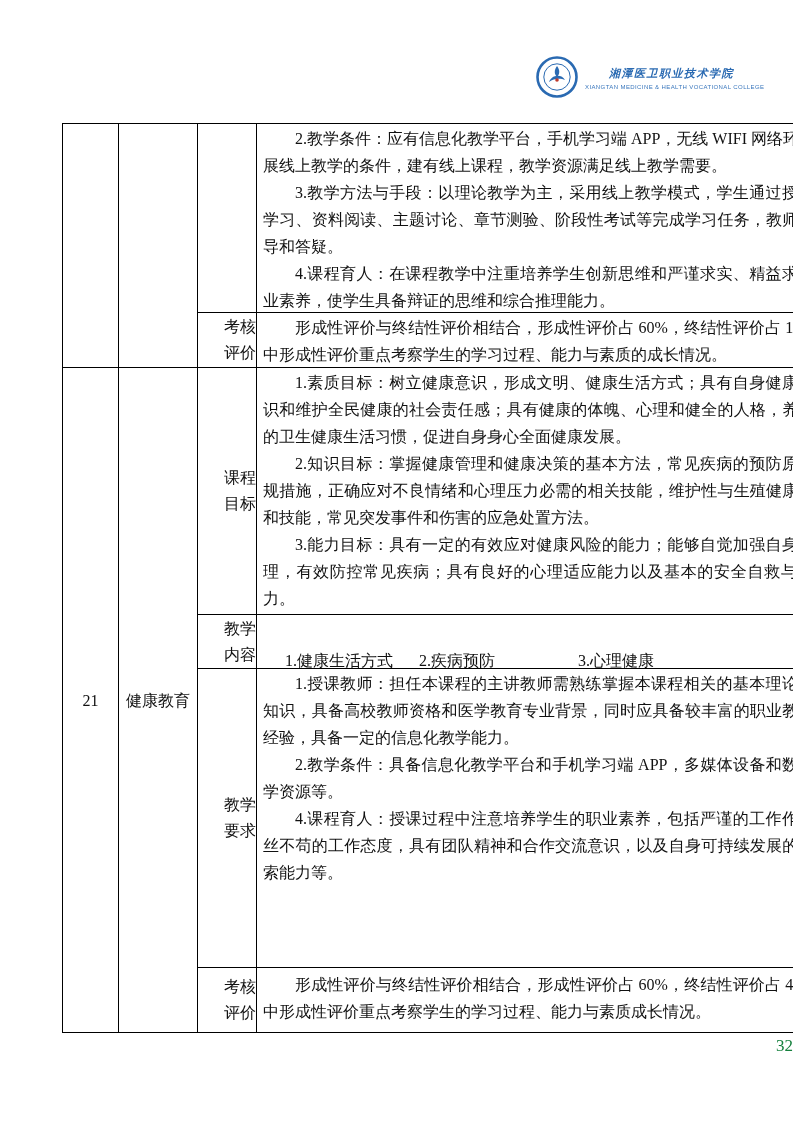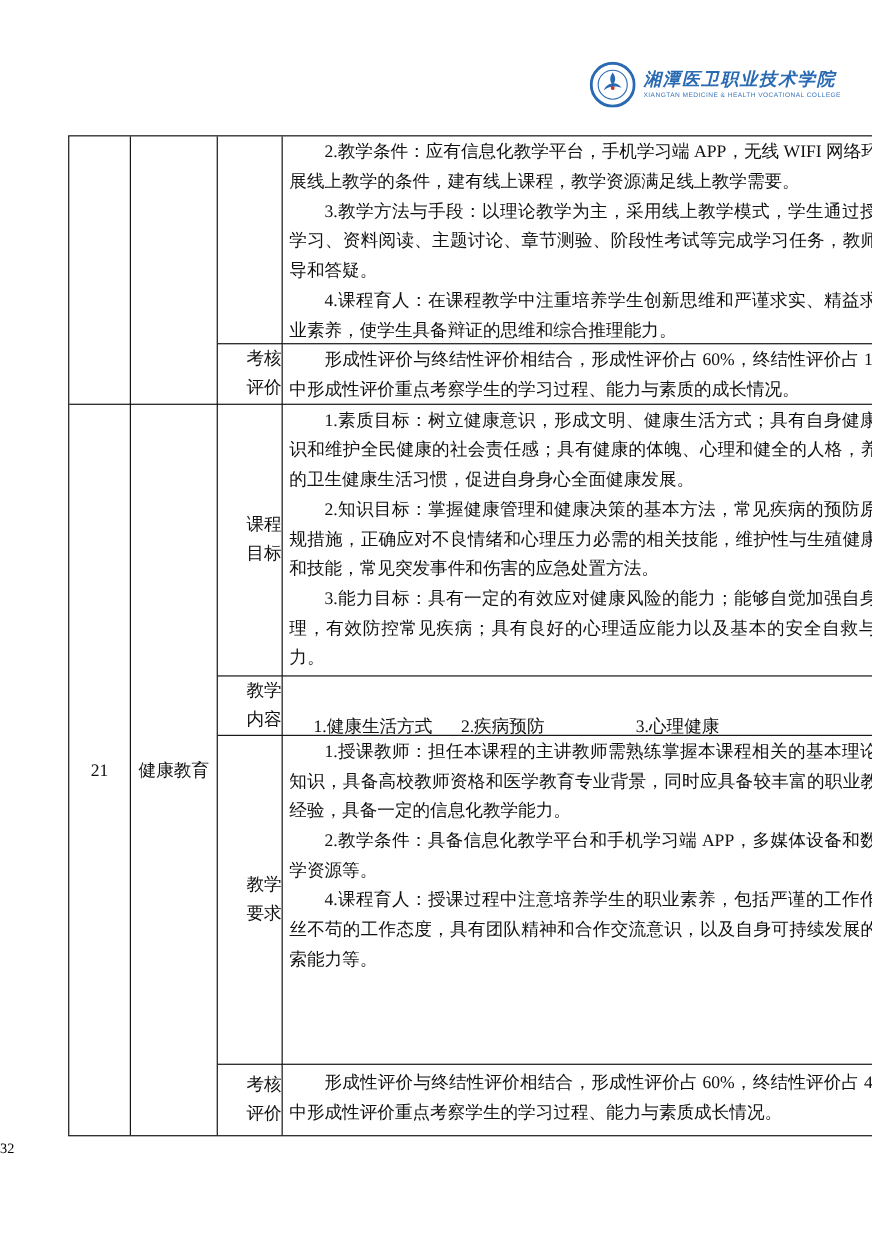--- a/index.html
+++ b/index.html
@@ -13,24 +13,25 @@
   }
 
   
   .logo {
     position: absolute; top: 56px; left: 536px;
     display: flex; align-items: center; gap: 7px;
   }
   .logo-badge { width: 42px; height: 42px; flex: 0 0 auto; }
   .logo-text { display: flex; flex-direction: column; }
   .logo-cn {
-    color: #2a6ab2; font-size: 16px; font-weight: 700;
+    color: #2a6ab2; font-size: 11px; font-weight: 700;
     letter-spacing: 1.5px; line-height: 20px;
     font-style: italic;
     white-space: nowrap;
+    margin-left: 24px;
   }
   .logo-en {
     color: #3a77bd; font-size: 6px; letter-spacing: 0.4px;
     line-height: 8px; white-space: nowrap;
     font-family: "Liberation Sans", sans-serif;
   }
 
   
   .course-table {
     position: absolute; left: 62px; top: 123px;
@@ -86,21 +87,21 @@
   .b-lab2 { grid-column: 3; grid-row: 4; }
   .b-con2 { grid-column: 4; grid-row: 4; }
   .b-lab3 { grid-column: 3; grid-row: 5; }
   .b-con3 { grid-column: 4; grid-row: 5; }
   .b-lab4 { grid-column: 3; grid-row: 6; }
   .b-con4 { grid-column: 4; grid-row: 6; padding-top: 3px; }
 
   
   .page-number {
     position: absolute; top: 1036px; left: 0; width: 100%;
-    text-align: left; font-size: 13px; color: #000000;
+    text-align: right; font-size: 17px; color: #15803d;
   }
 </style>
 </head>
 <body>
 
 <div class="logo">
   <svg class="logo-badge" viewBox="0 0 42 42" aria-hidden="true">
     <circle cx="21" cy="21" r="19.5" fill="#ffffff" stroke="#2a6ab2" stroke-width="2.6"></circle>
     <circle cx="21" cy="21" r="13.2" fill="none" stroke="#2a6ab2" stroke-width="1"></circle>
     <path d="M13 26 C16 18, 26 18, 29 24 C25 22, 18 22, 13 26 Z" fill="#2a6ab2"></path>

